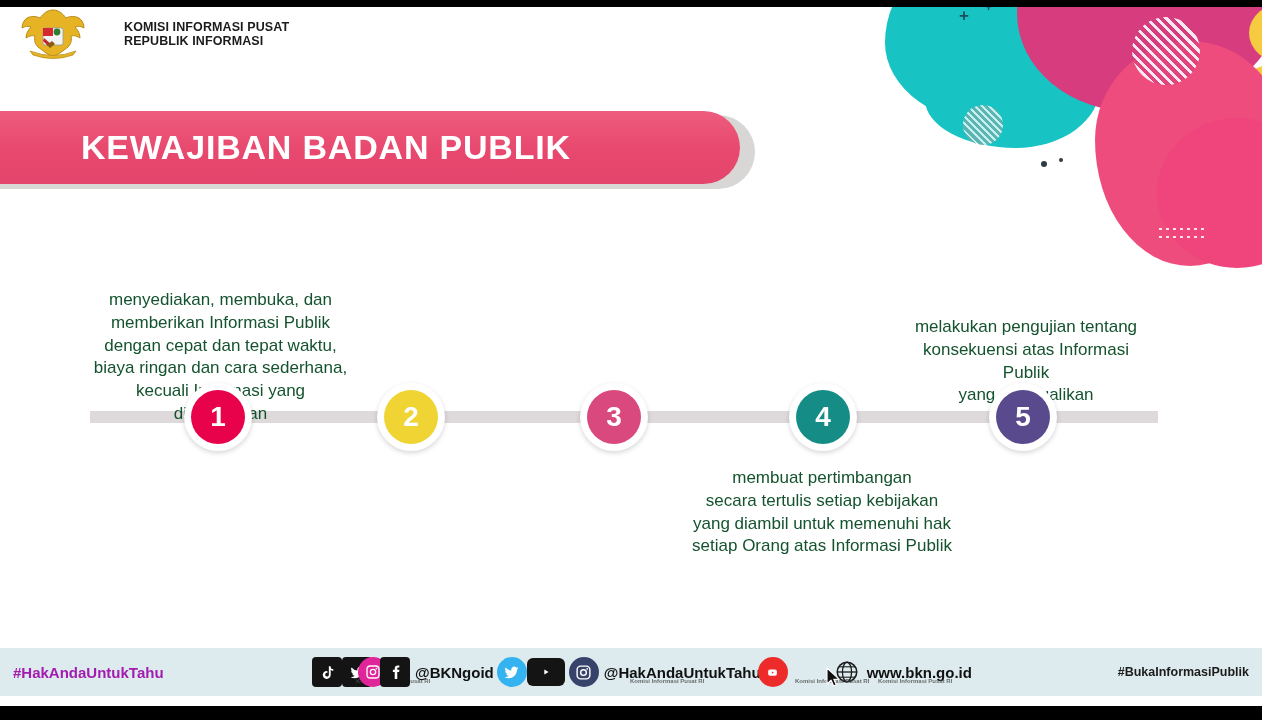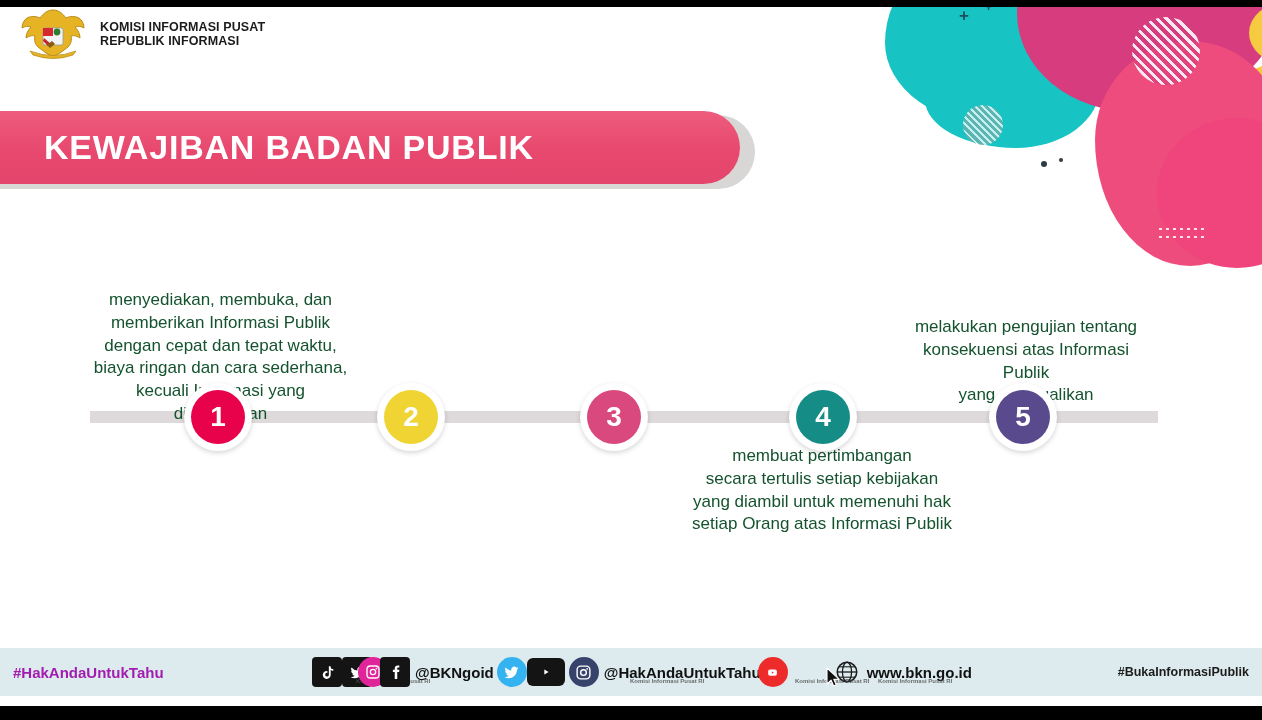--- a/index.html
+++ b/index.html
@@ -161,20 +161,21 @@
     position: relative;
   }
   .logo-text {
     line-height: 1.12;
   }
   .logo-line {
     font-size: 12.5px;
     font-weight: 700;
     color: #1b1b1b;
     letter-spacing: .1px;
+    margin-left: 24px;
   }
 
   
   .title-shadow {
     position: absolute;
     left: -20px; top: 112px;
     width: 775px;
     height: 74px;
     background: #d9d6d6;
     border-radius: 0 38px 38px 0;
@@ -185,21 +186,21 @@
     left: -20px; top: 108px;
     width: 760px;
     height: 73px;
     background: linear-gradient(180deg,#ED5C7D 0%,#E8486E 55%,#E4456C 100%);
     border-radius: 0 38px 38px 0;
     display: flex;
     align-items: center;
     z-index: 5;
   }
   .title-text {
-    margin-left: 64px;
+    margin-left: 101px;
     color: #ffffff;
     font-size: 34px;
     font-weight: 700;
     letter-spacing: .8px;
     white-space: nowrap;
   }
 
   
   .timeline-line {
     position: absolute;
@@ -381,21 +382,21 @@
       <div class="node-inner" style="background:#D9497E;">3</div>
     </div>
     <div class="node" style="left:789px;top:380px;">
       <div class="node-inner" style="background:#158C85;">4</div>
     </div>
     <div class="node" style="left:989px;top:380px;">
       <div class="node-inner" style="background:#584A8C;">5</div>
     </div>
 
     <div class="caption" style="left:88px;top:286px;width:265px;">menyediakan, membuka, dan<br>memberikan Informasi Publik<br>dengan cepat dan tepat waktu,<br>biaya ringan dan cara sederhana,<br>kecuali Informasi yang dikecualikan</div>
-    <div class="caption" style="left:688px;top:442px;width:268px;">membuat pertimbangan<br>secara tertulis setiap kebijakan<br>yang diambil untuk memenuhi hak<br>setiap Orang atas Informasi Publik</div>
+    <div class="caption" style="left:688px;top:464px;width:268px;">membuat pertimbangan<br>secara tertulis setiap kebijakan<br>yang diambil untuk memenuhi hak<br>setiap Orang atas Informasi Publik</div>
     <div class="caption" style="left:898px;top:313px;width:256px;">melakukan pengujian tentang<br>konsekuensi atas Informasi Publik<br>yang dikecualikan</div>
 
     <div class="footer-bar">
 
       <div class="footer-hash-left">#HakAndaUntukTahu</div>
 
       <div class="social-cluster">
 
         <div class="sq-icon">
           <svg width="17" height="17" viewBox="0 0 24 24" aria-hidden="true">

